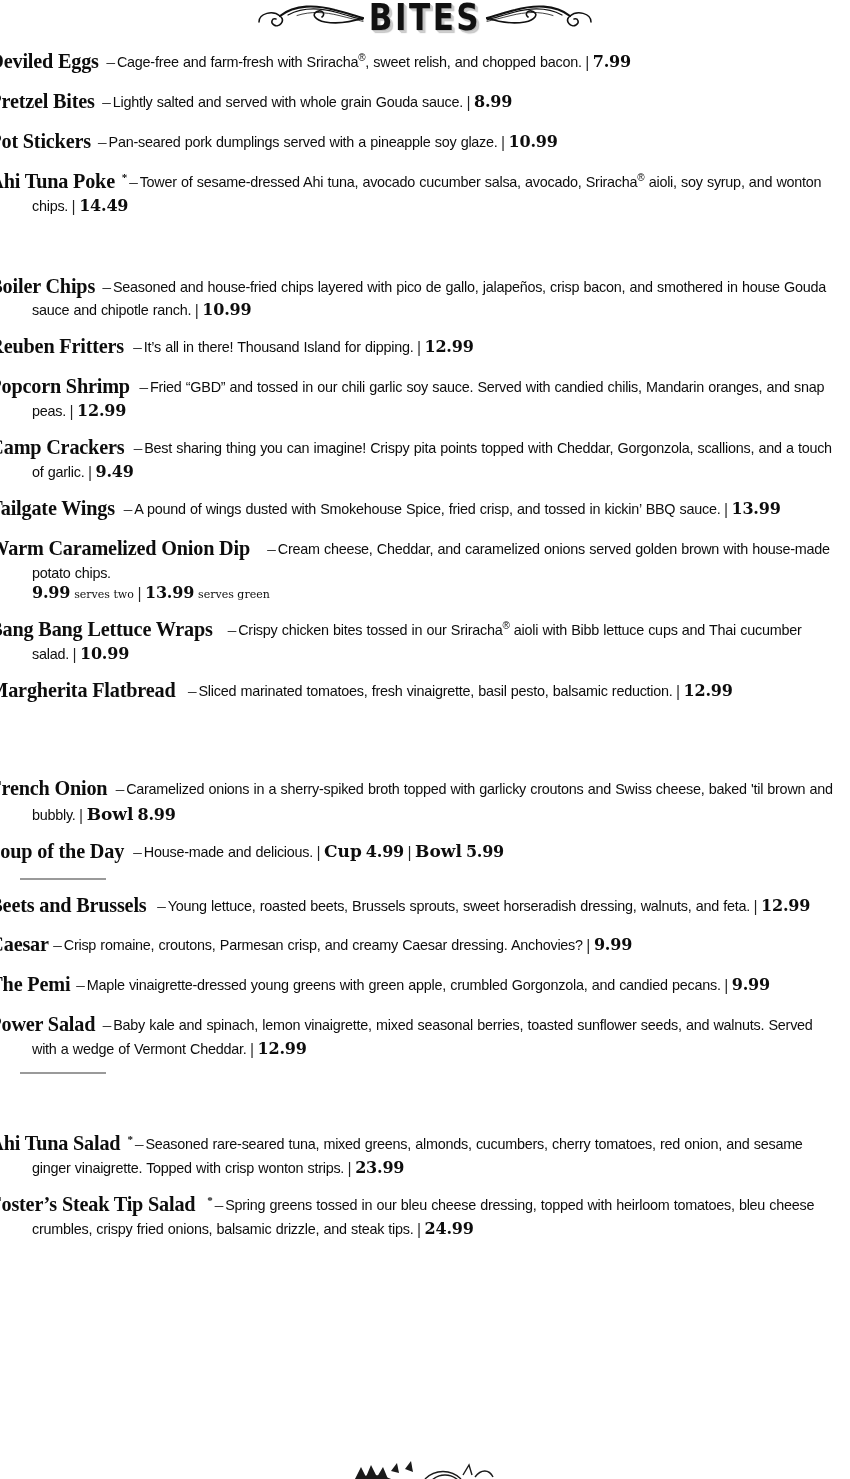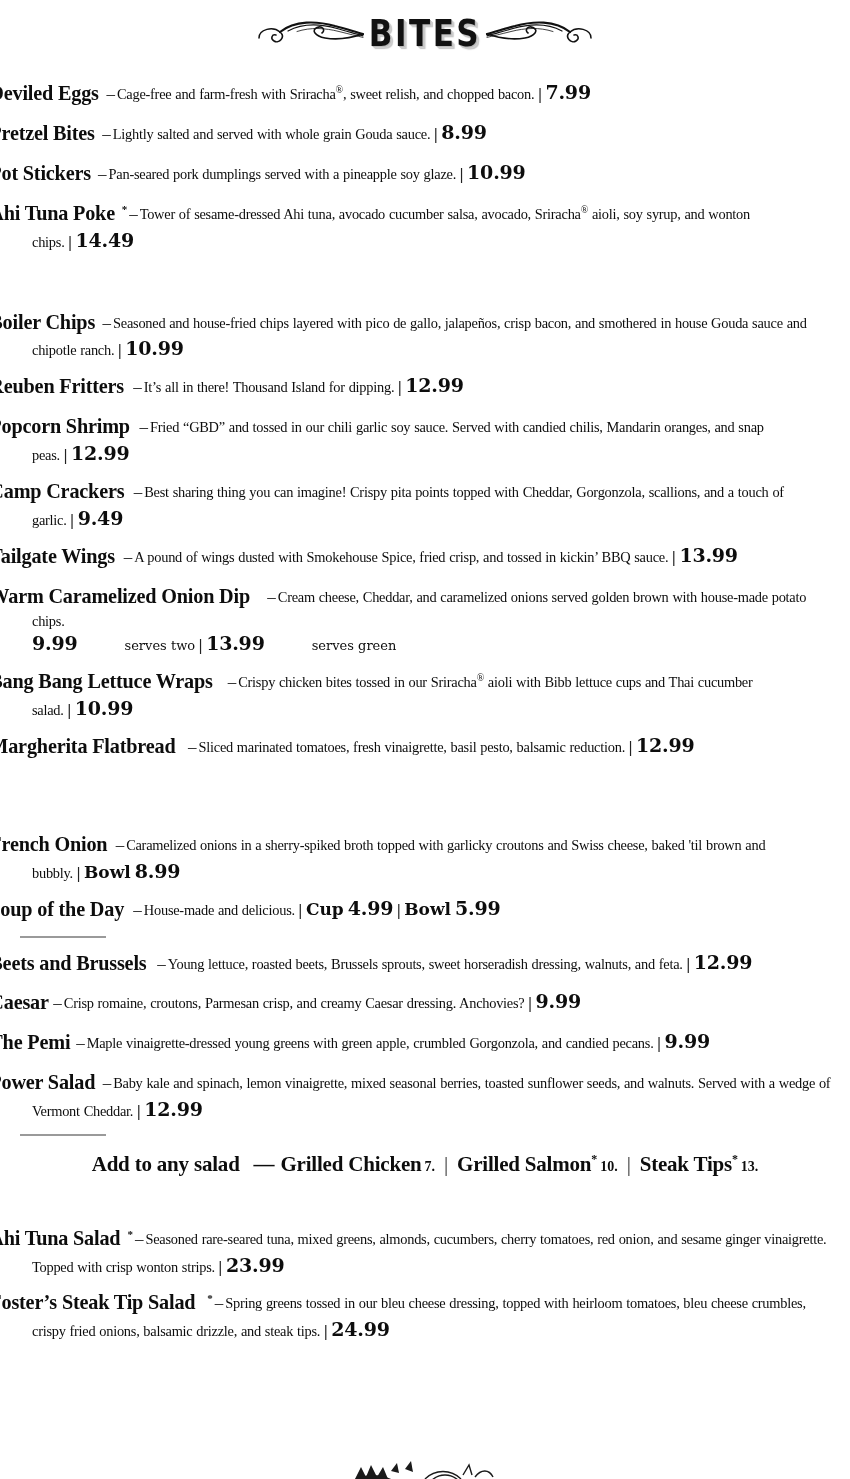--- a/index.html
+++ b/index.html
@@ -17,21 +17,21 @@
   }
 
   .page { padding: 0 10px; }
 
   
   .section-header {
     display: flex;
     align-items: center;
     justify-content: center;
     gap: 0;
-    margin: 16px;
+    margin: 0;
   }
   .section-header .flourish {
     flex: 0 0 auto;
     display: block;
     line-height: 0;
   }
   .section-header .flourish svg { display: block; }
   .section-title {
     font-family: "DejaVu Sans", sans-serif;
     font-weight: 700;
@@ -70,51 +70,50 @@
     font-size: 11px;
     vertical-align: super;
     line-height: 0;
     font-weight: 700;
   }
   .dash {
     font-size: 17px;
     padding: 0 2px;
   }
   .desc {
-    font-family: Liberation Serif, serif;
+    font-family: Liberation Sans, sans-serif;
     font-size: 14.4px;
     letter-spacing: -0.25px;
     word-spacing: 0.5px;
   }
   .reg {
     font-size: 10px;
     vertical-align: super;
     line-height: 0;
   }
   .sep {
     font-family: "DejaVu Serif", serif;
     font-size: 15px;
     padding: 0 3px;
     color: #222;
   }
   .price {
     font-family: "DejaVu Serif", "Liberation Serif", serif;
     font-weight: 700;
-    font-size: 19px;
+    font-size: 16px;
     letter-spacing: -0.2px;
   }
   .price-label {
     font-family: "DejaVu Serif", serif;
     font-weight: 700;
     font-size: 17px;
   }
   .serves {
     font-family: "DejaVu Serif", serif;
-    font-size: 13px;
-    margin-left: 43px;
+    font-size: 11px;
   }
   .priceline { display: block; text-indent: 0; padding-left: 0; }
 
   
   .divider {
     width: 86px;
     height: 0;
     border: 0;
     border-top: 2px solid #9a9a9a;
     margin: 10px 0 12px 10px;
@@ -270,21 +269,20 @@
     <span class="item-name">The Pemi</span><span class="dash">–</span><span class="desc">Maple vinaigrette-dressed young greens with green apple, crumbled Gorgonzola, and candied pecans.</span><span class="sep">|</span><span class="price">9.99</span>
   </div>
 
   <div class="item">
     <span class="item-name">Power Salad</span><span class="dash">–</span><span class="desc">Baby kale and spinach, lemon vinaigrette, mixed seasonal berries, toasted sunflower seeds, and walnuts. Served with a wedge of Vermont Cheddar.</span><span class="sep">|</span><span class="price">12.99</span>
   </div>
 
   <hr class="divider">
 
   <div class="addon">
-    <div class="addon-row"><span class="lead">Add to any salad</span><span class="em">—</span><span>Grilled Chicken</span><span class="qty">7.</span><span class="bar">|</span><span>Grilled Salmon</span><span class="sup">*</span><span class="qty">10.</span><span class="bar">|</span><span>Steak Tips</span><span class="sup">*</span><span class="qty">13.</span></div>
   </div>
 
   <div class="sec-gap-md"></div>
 
   <div class="after-header"></div>
 
   <div class="item">
     <span class="item-name">Ahi Tuna Salad</span><span class="sup">*</span><span class="dash">–</span><span class="desc">Seasoned rare-seared tuna, mixed greens, almonds, cucumbers, cherry tomatoes, red onion, and sesame ginger vinaigrette. Topped with crisp wonton strips.</span><span class="sep">|</span><span class="price">23.99</span>
   </div>
 

